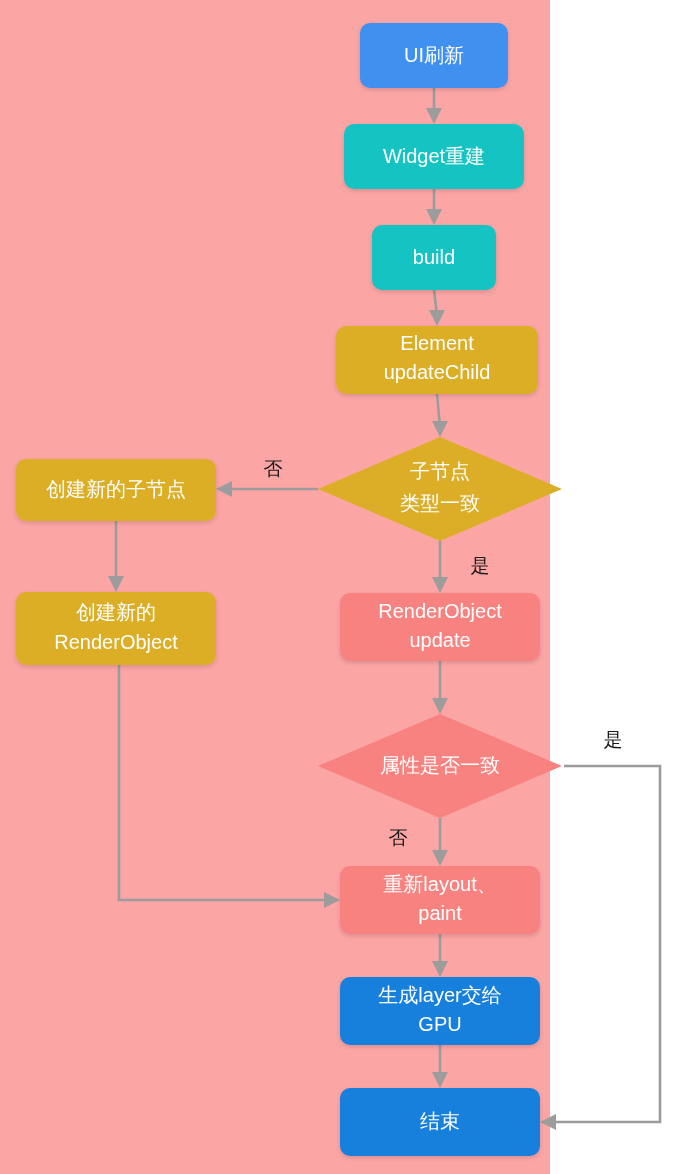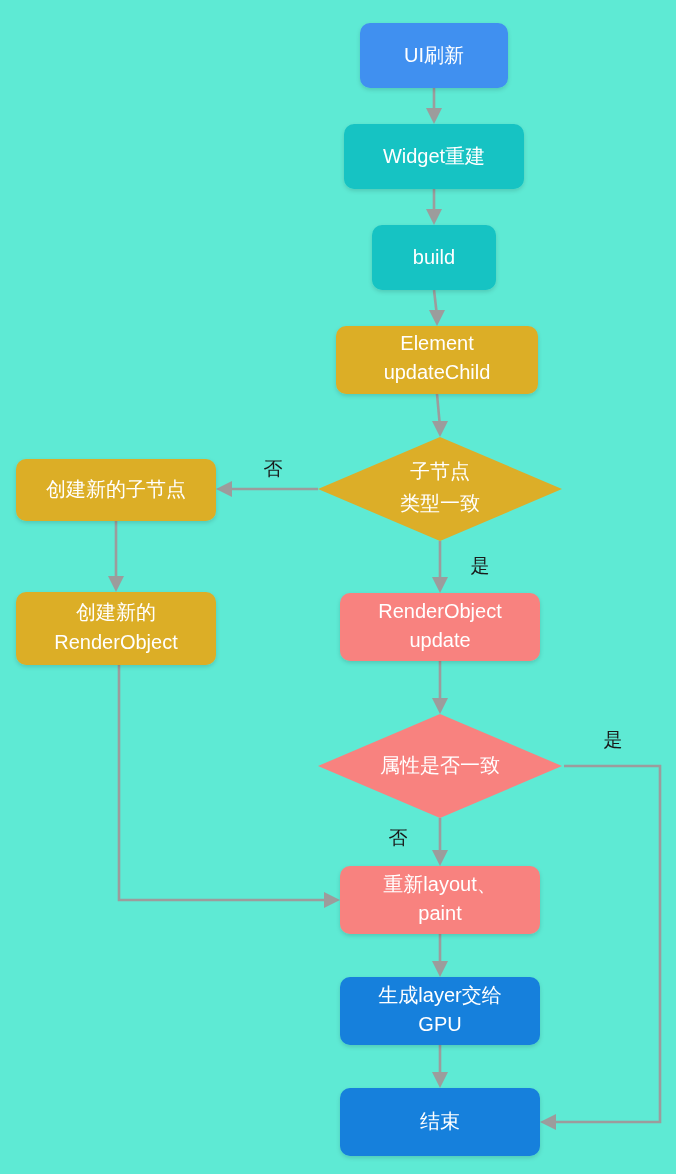--- a/index.html
+++ b/index.html
@@ -9,23 +9,23 @@
     background: #ffffff;
   }
   body {
     width: 682px;
     height: 1174px;
     overflow: hidden;
     font-family: "Liberation Sans", "DejaVu Sans", sans-serif;
   }
   #flow-root {
     position: relative;
-    width: 676px;
+    width: 550px;
     height: 1174px;
-    background: #5eead4;
+    background: #fca5a5;
   }
   svg#flow-svg {
     display: block;
     width: 682px;
     height: 1174px;
   }
   .node-shape {
     stroke: none;
   }
   .node-label {

